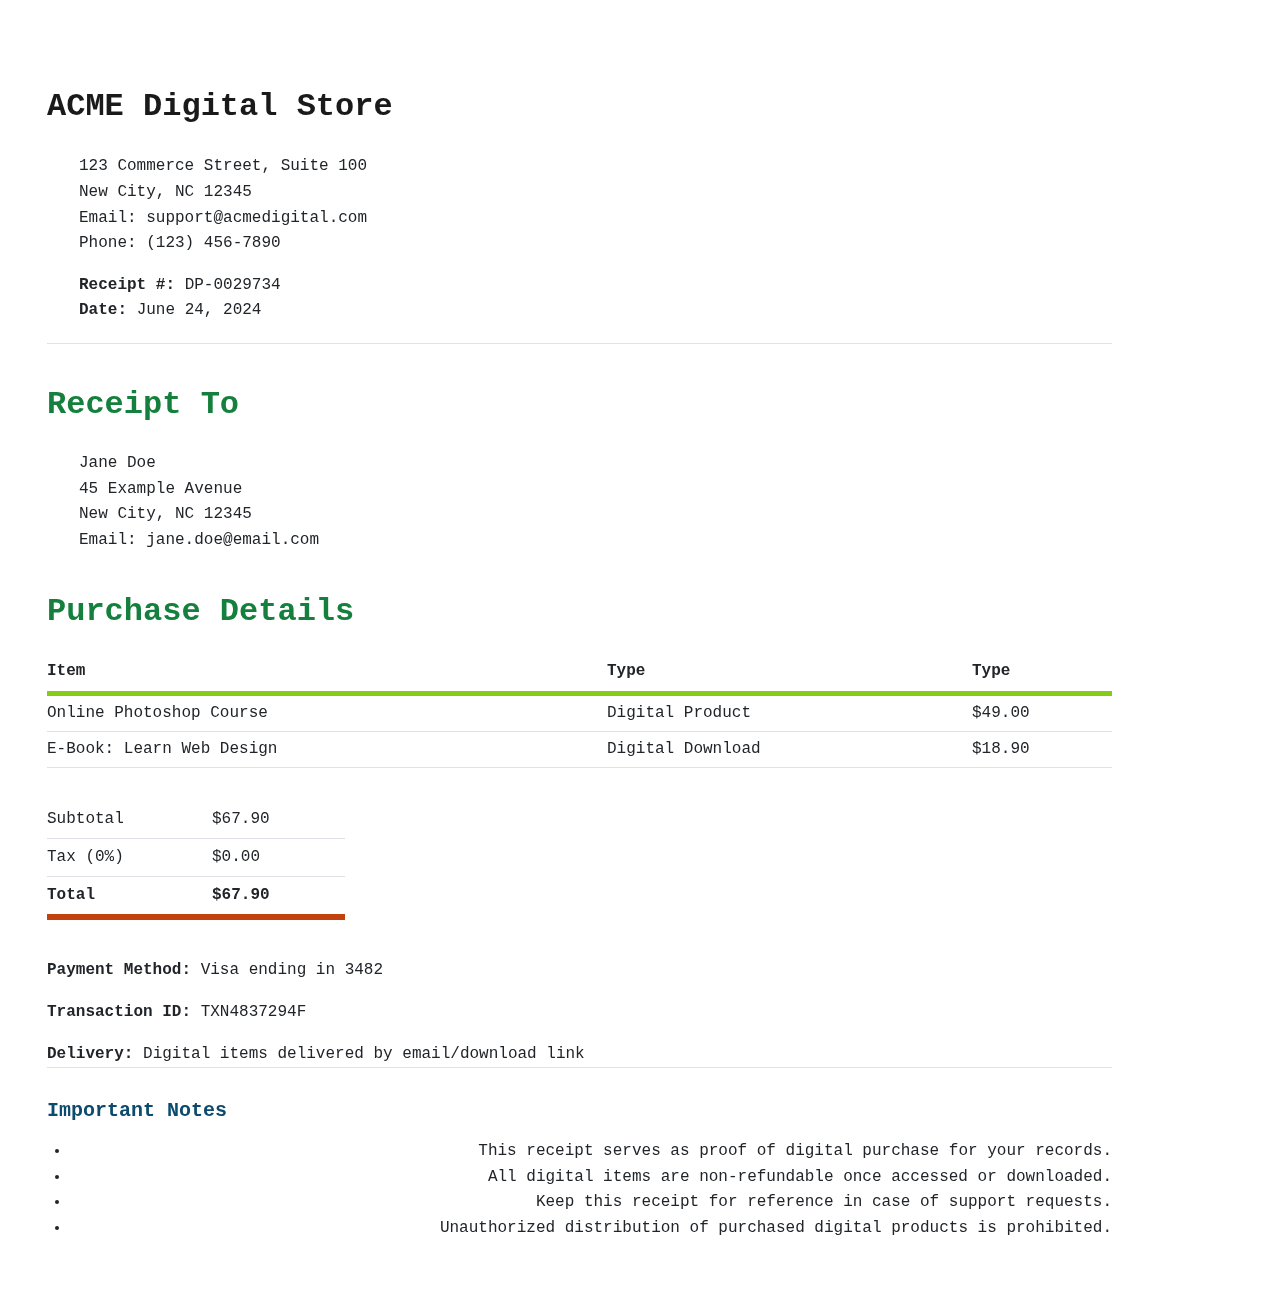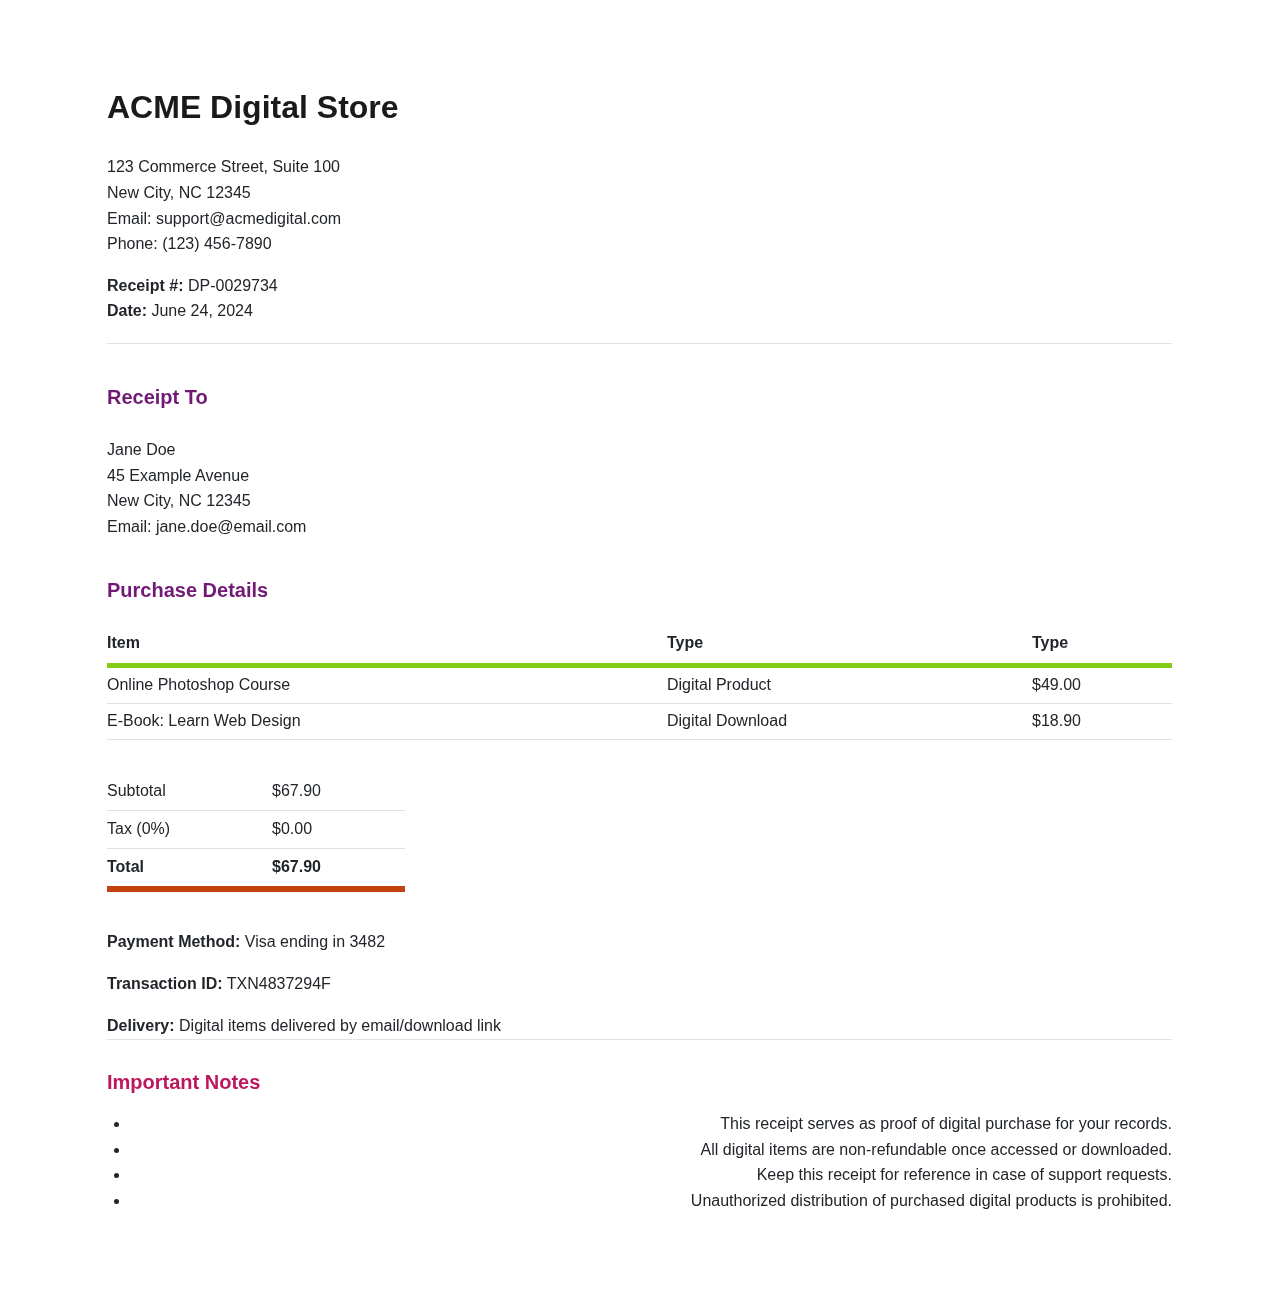--- a/index.html
+++ b/index.html
@@ -5,48 +5,49 @@
   * { box-sizing: border-box; margin: 0; padding: 0; }
   html, body {
     background: #ffffff;
     width: 1278px;
     font-family: "Liberation Sans", sans-serif;
     color: #212529;
   }
   .page {
     width: 1148px;
     min-height: 1300px;
-    padding: 88px 106px 60px 107px;
+    padding: 88px 106px 60px 47px;
+    font-family: Liberation Mono, monospace;
   }
   .content { width: 1065px; }
 
   h1.store-name {
     font-size: 32px;
     font-weight: 700;
     line-height: 1.2;
     margin: 0 0 28px 0;
     color: #1a1a1a;
   }
-  p, .line { font-size: 16px; line-height: 25.6px; }
+  p, .line { font-size: 16px; line-height: 25.6px; margin-left: 32px; }
 
   .address-block { margin-bottom: 16px; }
   .meta-block { margin-bottom: 19px; }
   .bold { font-weight: 700; }
 
   hr.divider {
     border: none;
     border-top: 1px solid #e3e3e3;
     margin: 0;
   }
 
   h2.section-heading {
-    font-size: 20px;
+    font-size: 32px;
     font-weight: 700;
     margin: 42px 0 28px 0;
-    color: #701a75;
+    color: #15803d;
   }
 
   
   table.items-table {
     width: 100%;
     border-collapse: collapse;
     margin-top: 24px;
     font-size: 16px;
   }
   table.items-table th {
@@ -83,21 +84,21 @@
   .payment-block { margin-top: 37px; }
   .payment-block p { margin: 0 0 16px 0; line-height: 26px; }
   .payment-block p:last-child { margin-bottom: 0; }
 
   .divider-2 { margin-top: 36px; }
 
   h3.notes-heading {
     font-size: 20px;
     font-weight: 700;
     margin: 31px 0 17px 0;
-    color: #be185d;
+    color: #0c4a6e;
   }
   ul.notes-list {
     margin: 0;
     padding-left: 23px;
   }
   ul.notes-list li {
     font-size: 16px;
     line-height: 25.4px;
     padding-left: 6px;
     text-align: right;

